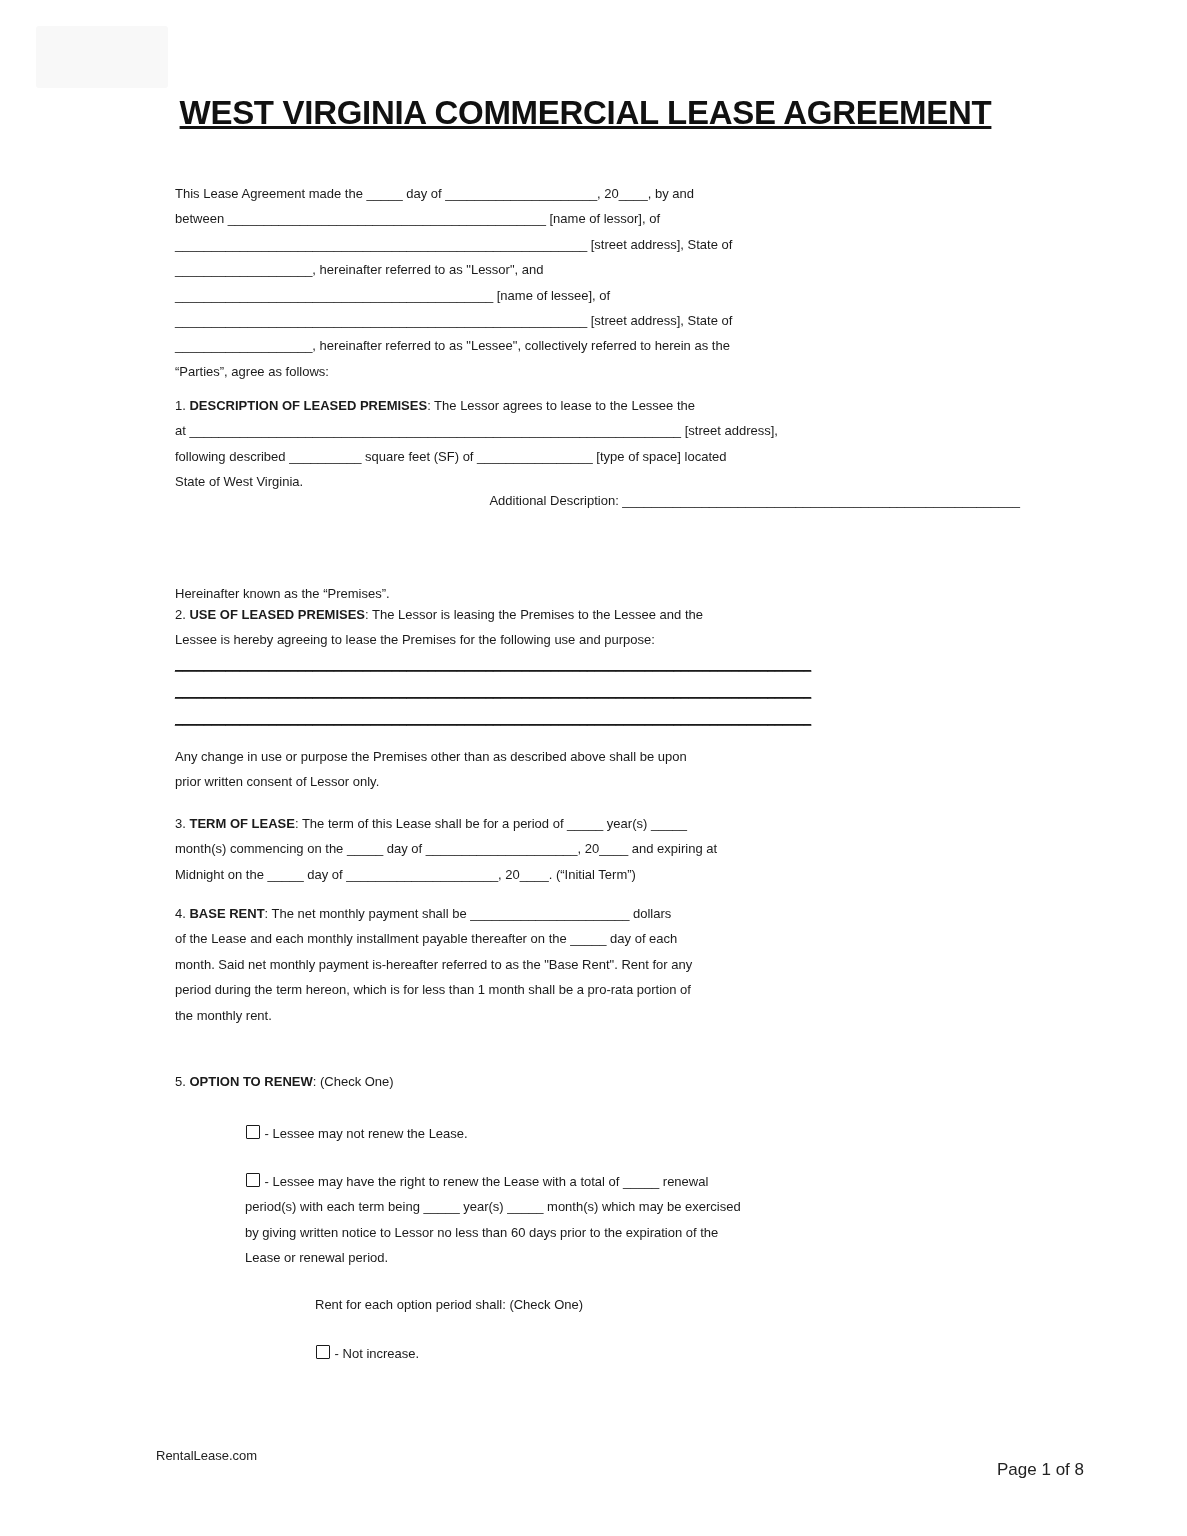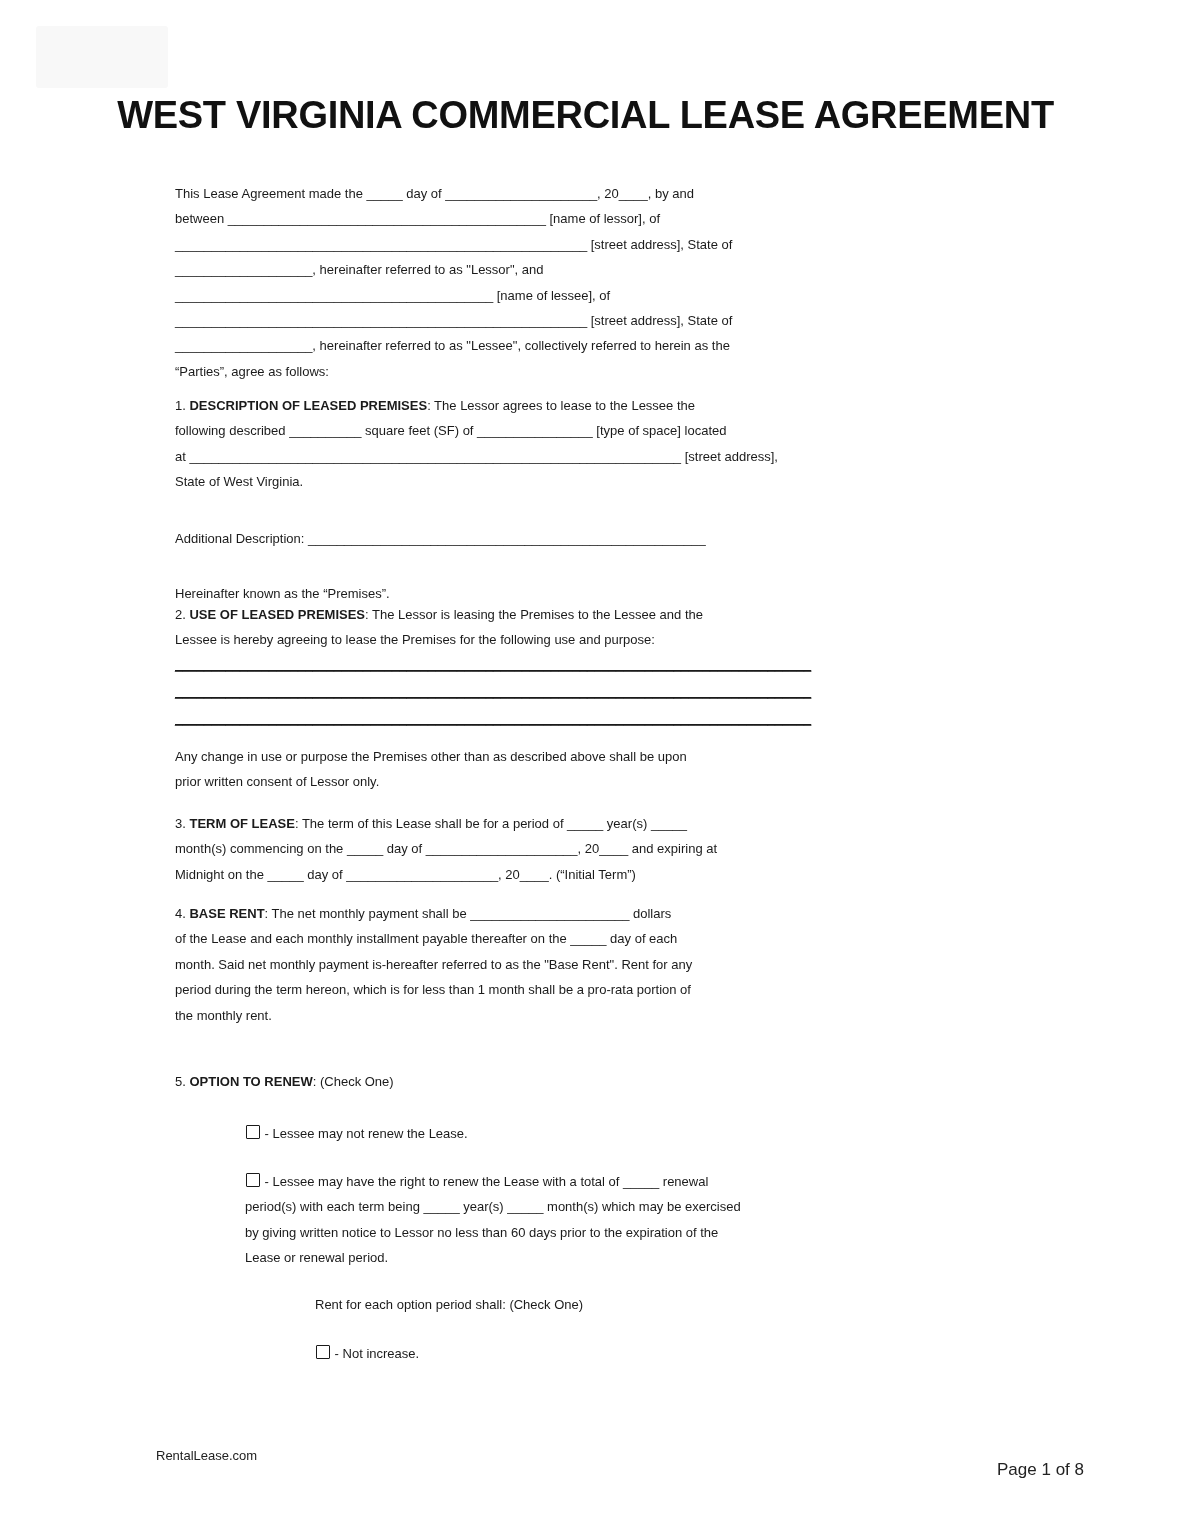--- a/index.html
+++ b/index.html
@@ -11,36 +11,36 @@
     color:#1b1b1b;
     overflow:hidden;
   }
   .artifact{
     position:absolute;left:36px;top:26px;width:132px;height:62px;
     background:#f8f8f8;border-radius:3px;
   }
   .title{
     position:absolute;left:0;right:16px;top:94px;
     text-align:center;
-    font-size:38px;font-weight:700;letter-spacing:-0.3px;color:#111;
+    font-size:33px;font-weight:700;letter-spacing:-0.3px;color:#111;text-decoration:underline;
   }
   .block{
     position:absolute;left:175px;width:845px;
     font-size:13px;line-height:25.4px;color:#1b1b1b;
   }
   .line{white-space:pre;}
   .bold{font-weight:700;}
   .cb{
     display:inline-block;width:12px;height:12px;
     border:1.6px solid #1b1b1b;border-radius:1px;
     margin:0 1px -1px 1px;background:#fff;
   }
   .block-p1{top:181px;}
   .block-s1{top:393px;}
-  .block-addl{top:526px;}
+  .block-addl{top:488px;text-align:right;}
   .block-here{top:561px;margin-top:20px;}
   .block-s2{top:602px;}
   .block-ulines{top:651px;line-height:27px;text-decoration:underline;}
   .block-any{top:744px;}
   .block-s3{top:811px;}
   .block-s4{top:901px;}
   .block-s5{top:1069px;}
   .block-cb1{top:1121px;left:245px;width:775px;}
   .block-cb2{top:1169px;left:245px;width:775px;}
   .block-rent{top:1292px;left:315px;width:705px;}
@@ -66,22 +66,22 @@
         <div class="line"><span>between ____________________________________________ [name of lessor], of</span></div>
         <div class="line"><span>_________________________________________________________ [street address], State of</span></div>
         <div class="line"><span>___________________, hereinafter referred to as "Lessor", and</span></div>
         <div class="line"><span>____________________________________________ [name of lessee], of</span></div>
         <div class="line"><span>_________________________________________________________ [street address], State of</span></div>
         <div class="line"><span>___________________, hereinafter referred to as "Lessee", collectively referred to herein as the</span></div>
         <div class="line"><span>“Parties”, agree as follows:</span></div>
       </div>
       <div class="block block-s1">
         <div class="line"><span>1. </span><span class="bold">DESCRIPTION OF LEASED PREMISES</span><span>: The Lessor agrees to lease to the Lessee the</span></div>
+        <div class="line"><span>at ____________________________________________________________________ [street address],</span></div>
         <div class="line"><span>following described __________ square feet (SF) of ________________ [type of space] located</span></div>
-        <div class="line"><span>at ____________________________________________________________________ [street address],</span></div>
         <div class="line"><span>State of West Virginia.</span></div>
       </div>
       <div class="block block-addl">
         <div class="line"><span>Additional Description: _______________________________________________________</span></div>
       </div>
       <div class="block block-here">
         <div class="line"><span>Hereinafter known as the “Premises”.</span></div>
       </div>
       <div class="block block-s2">
         <div class="line"><span>2. </span><span class="bold">USE OF LEASED PREMISES</span><span>: The Lessor is leasing the Premises to the Lessee and the</span></div>

